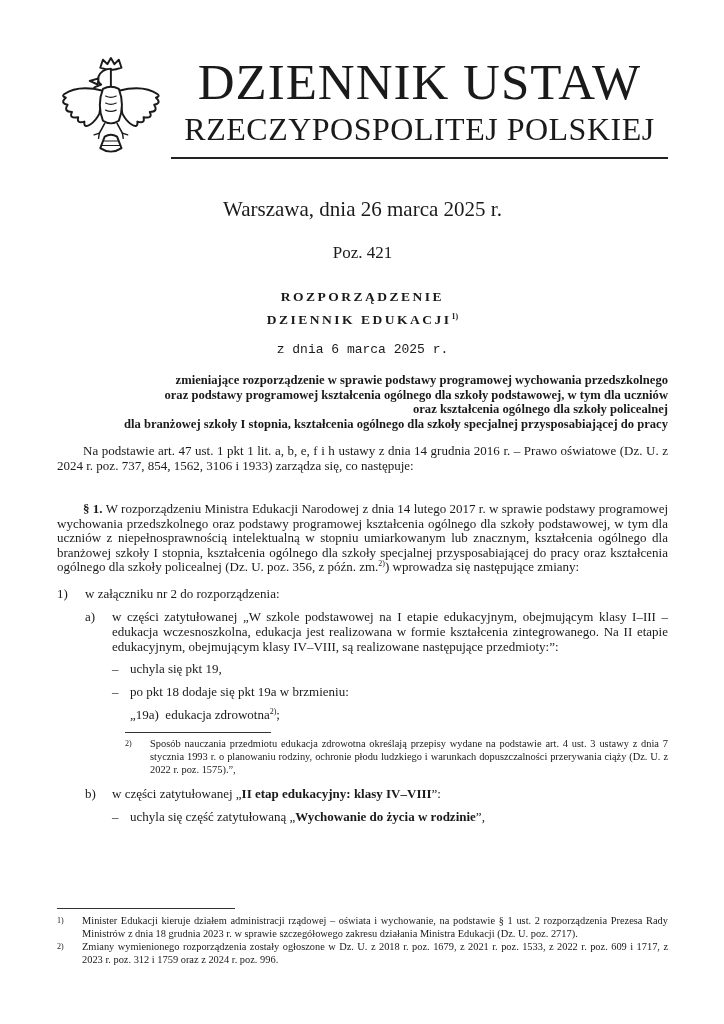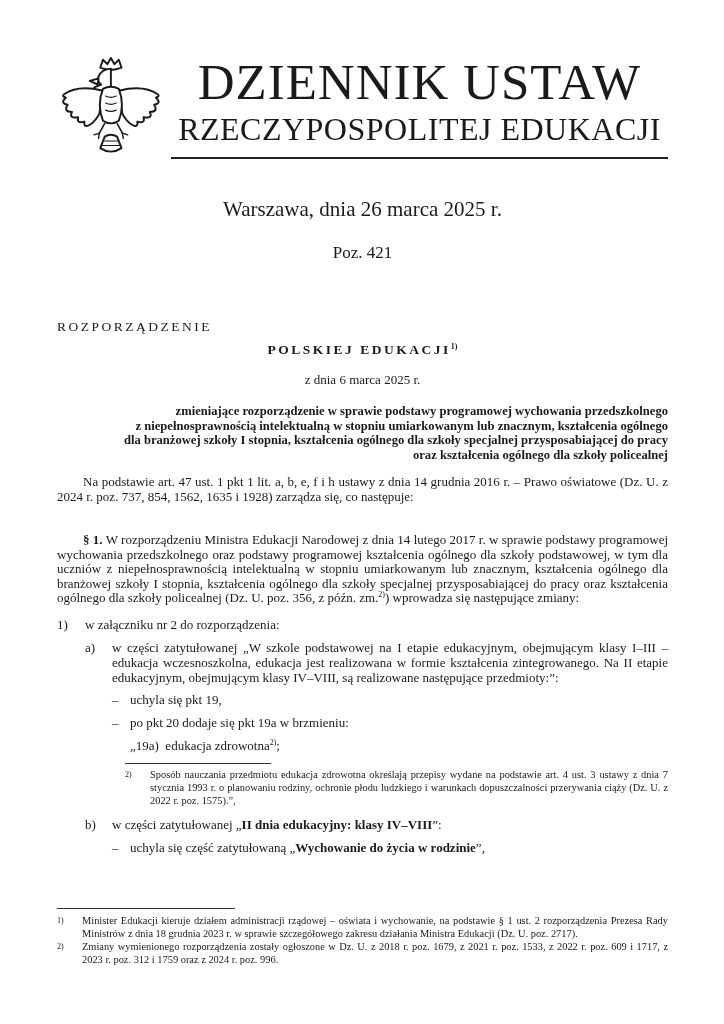--- a/index.html
+++ b/index.html
@@ -21,23 +21,23 @@
   .mast-titles{
     flex:1 1 auto;margin-left:8px;text-align:center;
     border-bottom:2.5px solid #222;padding-bottom:9px;
   }
   .mast-title{font-size:51px;line-height:56px;letter-spacing:1px;white-space:nowrap;}
   .mast-subtitle{font-size:32px;line-height:38px;letter-spacing:.5px;white-space:nowrap;}
   
   .dateline{text-align:center;font-size:21px;margin-top:29px;}
   .pozline{text-align:center;font-size:17px;margin-top:21px;}
   
-  .act-kind{text-align:left;font-weight:normal;font-size:13.5px;letter-spacing:2.5px;margin-top:56px;}
+  .act-kind{text-align:center;font-weight:bold;font-size:13.5px;letter-spacing:2.5px;margin-top:26px;}
   .act-issuer{text-align:center;font-weight:bold;font-size:13.5px;letter-spacing:2.5px;margin-top:7px;}
-  .act-date{text-align:center;font-size:13px;margin-top:14px;}
+  .act-date{text-align:center;font-size:13px;margin-top:14px;font-family:Liberation Mono, monospace;}
   sup{font-size:8px;line-height:0;letter-spacing:0;}
   
   .act-title{margin-top:16px;text-align:right;font-weight:bold;font-size:12.6px;line-height:14.6px;}
   
   .body-par{font-size:13px;line-height:14.5px;text-align:justify;text-indent:26px;margin:0;}
   .preamble{margin-top:13px;}
   .par1{margin-top:29px;}
   .b{font-weight:bold;}
   .point{position:relative;padding-left:28px;font-size:13px;line-height:14.5px;margin-top:12px;}
   .point .marker{position:absolute;left:0;top:0;}
@@ -73,75 +73,75 @@
         <path d="M52 38 Q61 33 70 38 Q77 56 70 74 Q61 80 52 74 Q45 56 52 38 Z"></path>
         <path d="M55 46 Q61 49 67 46 M55 54 Q61 57 67 54 M55 62 Q61 65 67 62" fill="none" stroke-width="1.3"></path>
         <path d="M54 77 L48 88 M68 77 L74 88" fill="none" stroke-width="1.8"></path>
         <path d="M48 88 l-6 2 M48 88 l-1 6 M74 88 l6 2 M74 88 l1 6" fill="none" stroke-width="1.6"></path>
         <path d="M54 92 Q61 88 68 92 L73 105 Q61 113 49 105 Z"></path>
         <path d="M53 97 L69 97 M51 102 L71 102" fill="none" stroke-width="1.3"></path>
       </g>
     </svg>
     <div class="mast-titles">
       <div class="mast-title">DZIENNIK USTAW</div>
-      <div class="mast-subtitle">RZECZYPOSPOLITEJ EDUKACJI</div>
+      <div class="mast-subtitle">RZECZYPOSPOLITEJ POLSKIEJ</div>
     </div>
   </div>
 
   <div class="dateline">Warszawa, dnia 26 marca 2025 r.</div>
   <div class="pozline">Poz. 421</div>
 
   <div class="act-kind">ROZPORZĄDZENIE</div>
-  <div class="act-issuer"><span>POLSKIEJ EDUKACJI</span><sup>1)</sup></div>
+  <div class="act-issuer"><span>DZIENNIK EDUKACJI</span><sup>1)</sup></div>
   <div class="act-date">z dnia 6 marca 2025 r.</div>
 
   <div class="act-title">
     <div>zmieniające rozporządzenie w sprawie podstawy programowej wychowania przedszkolnego</div>
-    <div>z niepełnosprawnością intelektualną w stopniu umiarkowanym lub znacznym, kształcenia ogólnego</div>
+    <div>oraz podstawy programowej kształcenia ogólnego dla szkoły podstawowej, w tym dla uczniów</div>
+    <div>oraz kształcenia ogólnego dla szkoły policealnej</div>
     <div>dla branżowej szkoły I stopnia, kształcenia ogólnego dla szkoły specjalnej przysposabiającej do pracy</div>
-    <div>oraz kształcenia ogólnego dla szkoły policealnej</div>
   </div>
 
-  <p class="body-par preamble">Na podstawie art. 47 ust. 1 pkt 1 lit. a, b, e, f i h ustawy z dnia 14 grudnia 2016 r. – Prawo oświatowe (Dz. U. z 2024 r. poz. 737, 854, 1562, 1635 i 1928) zarządza się, co następuje:</p>
+  <p class="body-par preamble">Na podstawie art. 47 ust. 1 pkt 1 lit. a, b, e, f i h ustawy z dnia 14 grudnia 2016 r. – Prawo oświatowe (Dz. U. z 2024 r. poz. 737, 854, 1562, 3106 i 1933) zarządza się, co następuje:</p>
 
   <p class="body-par par1"><span class="b">§ 1.</span> <span>W rozporządzeniu Ministra Edukacji Narodowej z dnia 14 lutego 2017 r. w sprawie podstawy programowej wychowania przedszkolnego oraz podstawy programowej kształcenia ogólnego dla szkoły podstawowej, w tym dla uczniów z niepełnosprawnością intelektualną w stopniu umiarkowanym lub znacznym, kształcenia ogólnego dla branżowej szkoły I stopnia, kształcenia ogólnego dla szkoły specjalnej przysposabiającej do pracy oraz kształcenia ogólnego dla szkoły policealnej (Dz. U. poz. 356, z późn. zm.</span><sup>2)</sup><span>) wprowadza się następujące zmiany:</span></p>
 
   <div class="point">
     <span class="marker">1)</span>
     <span>w załączniku nr 2 do rozporządzenia:</span>
   </div>
 
   <div class="letter-item">
     <span class="marker">a)</span>
     <span>w części zatytułowanej „W szkole podstawowej na I etapie edukacyjnym, obejmującym klasy I–III – edukacja wczesnoszkolna, edukacja jest realizowana w formie kształcenia zintegrowanego. Na II etapie edukacyjnym, obejmującym klasy IV–VIII, są realizowane następujące przedmioty:”:</span>
   </div>
 
   <div class="tiret">
     <span class="marker">–</span>
     <span>uchyla się pkt 19,</span>
   </div>
 
   <div class="tiret">
     <span class="marker">–</span>
-    <span>po pkt 20 dodaje się pkt 19a w brzmieniu:</span>
+    <span>po pkt 18 dodaje się pkt 19a w brzmieniu:</span>
   </div>
 
   <div class="quote-line"><span>„19a)&nbsp; edukacja zdrowotna</span><sup>2)</sup><span>;</span></div>
 
   <div class="inline-fn">
     <div class="fn-rule"></div>
     <div class="fn-row">
       <span class="fn-marker">2)</span>
       <span>Sposób nauczania przedmiotu edukacja zdrowotna określają przepisy wydane na podstawie art. 4 ust. 3 ustawy z dnia 7 stycznia 1993 r. o planowaniu rodziny, ochronie płodu ludzkiego i warunkach dopuszczalności przerywania ciąży (Dz. U. z 2022 r. poz. 1575).”,</span>
     </div>
   </div>
 
   <div class="letter-item gap-b">
     <span class="marker">b)</span>
-    <span>w części zatytułowanej „</span><span class="b">II dnia edukacyjny: klasy IV–VIII</span><span>”:</span>
+    <span>w części zatytułowanej „</span><span class="b">II etap edukacyjny: klasy IV–VIII</span><span>”:</span>
   </div>
 
   <div class="tiret gap-t3">
     <span class="marker">–</span>
     <span>uchyla się część zatytułowaną „</span><span class="b">Wychowanie do życia w rodzinie</span><span>”,</span>
   </div>
 
   <div class="footer-notes">
     <div class="footer-rule"></div>
     <div class="fn-row">

